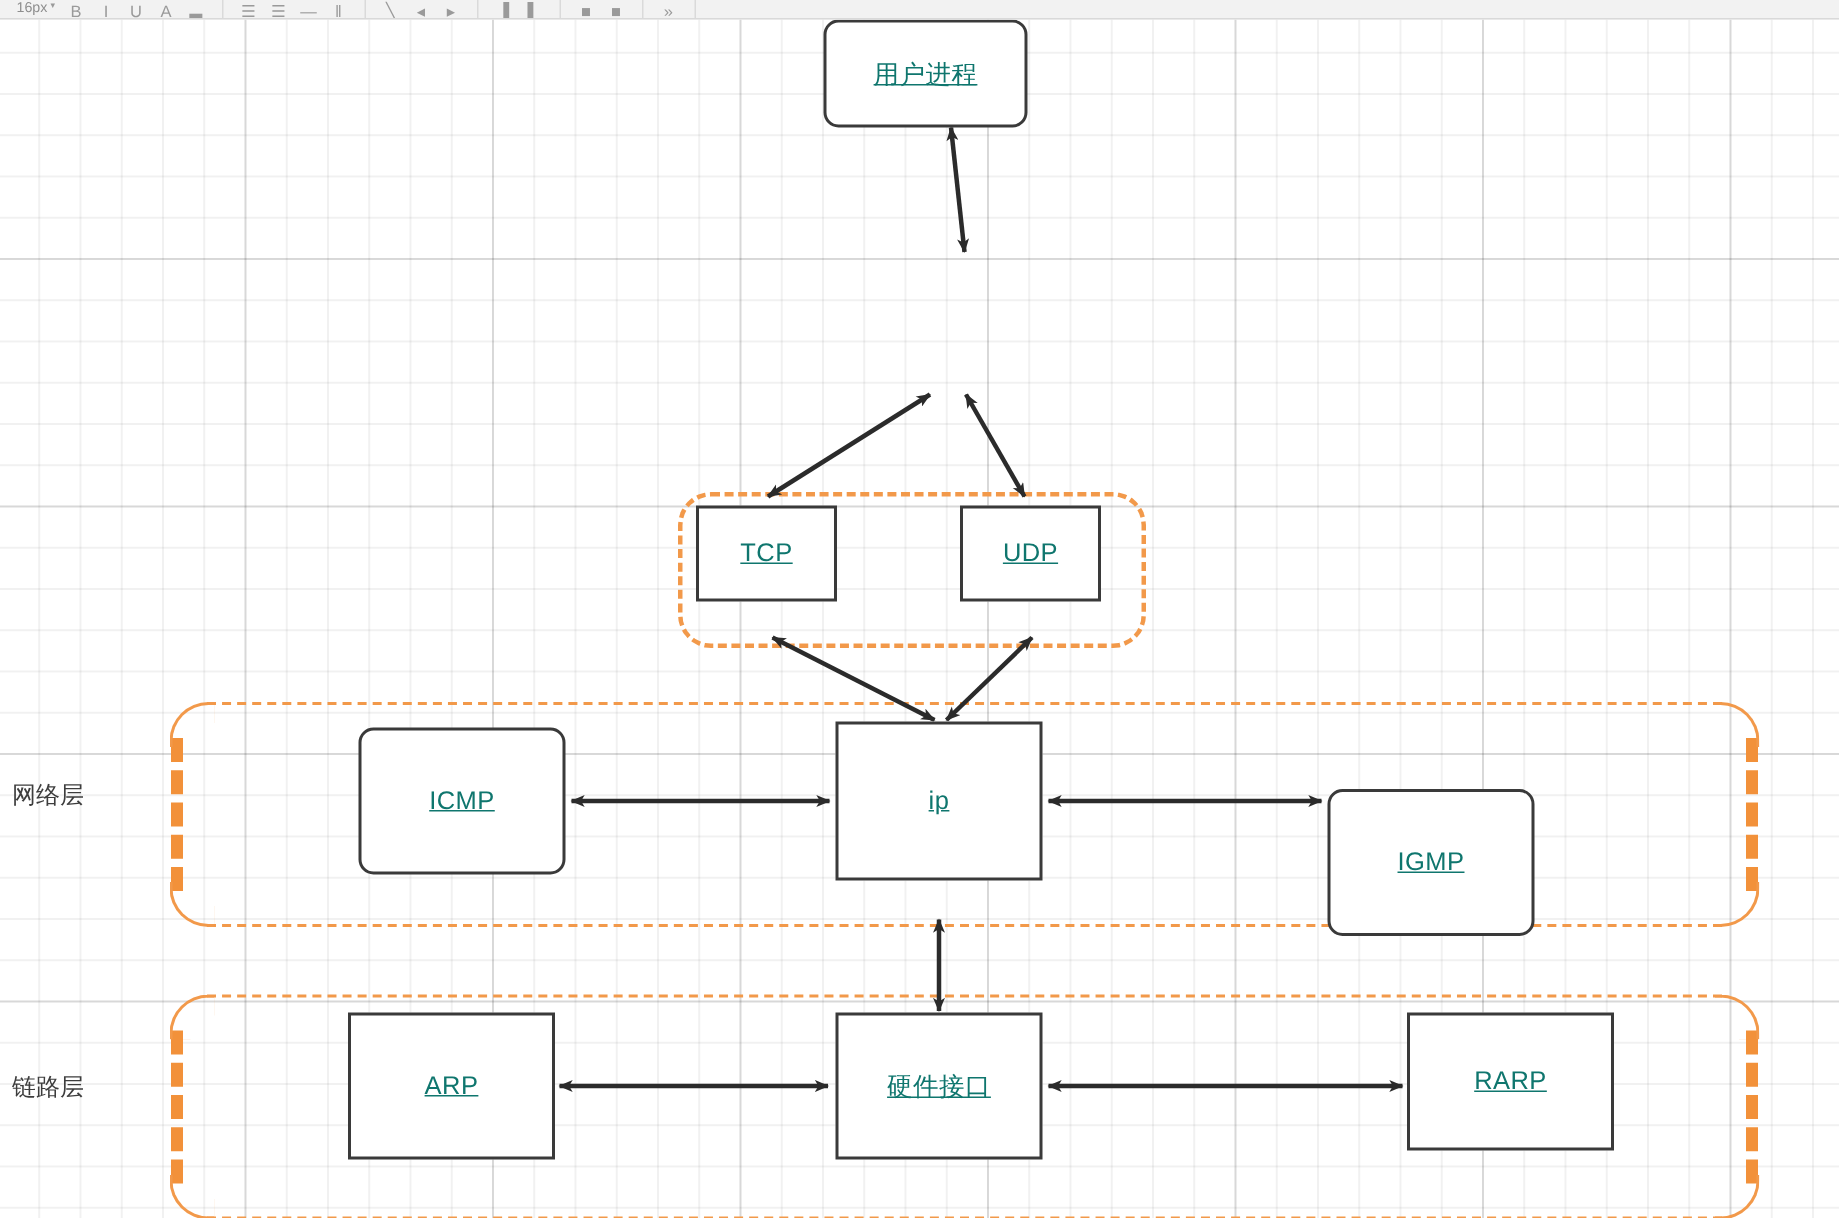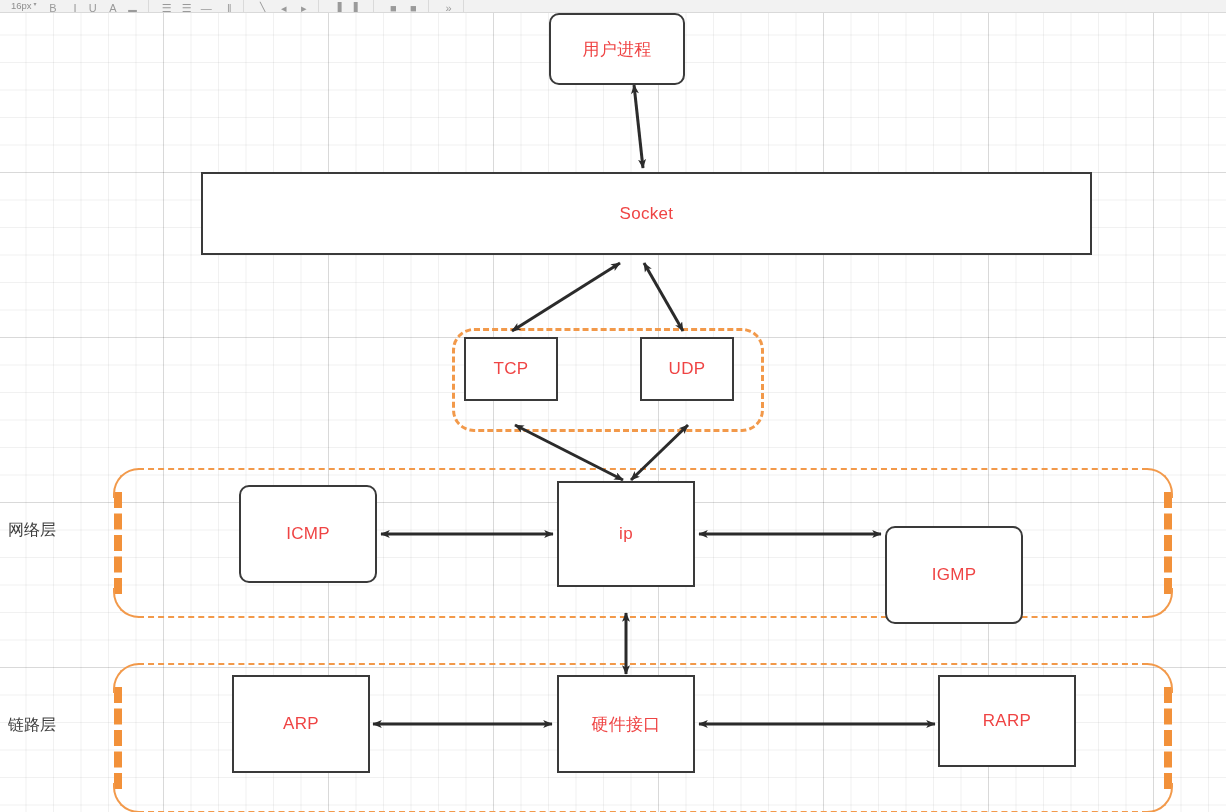--- a/index.html
+++ b/index.html
@@ -21,21 +21,21 @@
     z-index: 40;
   }
   .tb-group {
     display: flex; align-items: flex-end; height: 13px;
     padding: 0 7px;
     border-right: 1px solid #dadada;
   }
   .tb-item {
     position: relative;
     height: 13px; min-width: 20px;
-    display: flex; align-items: flex-end; justify-content: flex-end;
+    display: flex; align-items: flex-end; justify-content: center;
     padding: 0 4px;
     font-size: 9px; color: #8a8a8a; line-height: 11px;
     white-space: nowrap;
   }
   .tb-glyph {
     display: block; font-size: 11px; color: #9a9a9a;
     transform: translateY(2px);
   }
   .tb-fontsize { font-size: 9.5px; color: #8e8e8e; transform: translateY(-1px); }
   .tb-caret { font-size: 6px; color: #9a9a9a; margin-left: 2px; transform: translateY(-2px); }
@@ -54,24 +54,25 @@
     background-position: -2px -6px, -2px -6px, -2px -6px, -2px -6px;
     overflow: hidden;
   }
 
   
   .node {
     position: absolute;
     background: #ffffff;
     border: 2.5px solid #3a3a3a;
     display: flex; align-items: center; justify-content: center;
-    color: #ef4444;
+    color: #0f766e;
     font-size: 17px;
     letter-spacing: .3px;
     z-index: 20;
+    text-decoration: underline;
   }
   .node.rounded { border-radius: 10px; }
 
   
   .layer-band {
     position: absolute;
     border-radius: 26px;
     z-index: 5;
     pointer-events: none;
   }
@@ -259,23 +260,20 @@
       <line x1="373" y1="711" x2="552" y2="711"></line>
 
       <line x1="699" y1="711" x2="935" y2="711"></line>
     </g>
   </svg>
 
   <div class="node rounded" style="left:549px; top:0px; width:136px; height:72px;">
     <span>用户进程</span>
   </div>
 
-  <div class="node" style="left:201px; top:159px; width:891px; height:83px;">
-    <span>Socket</span>
-  </div>
 
   <div class="node" style="left:464px; top:324px; width:94px; height:64px;">
     <span>TCP</span>
   </div>
 
   <div class="node rounded" style="left:239px; top:472px; width:138px; height:98px;">
     <span>ICMP</span>
   </div>
 
   <div class="node" style="left:640px; top:324px; width:94px; height:64px;">

